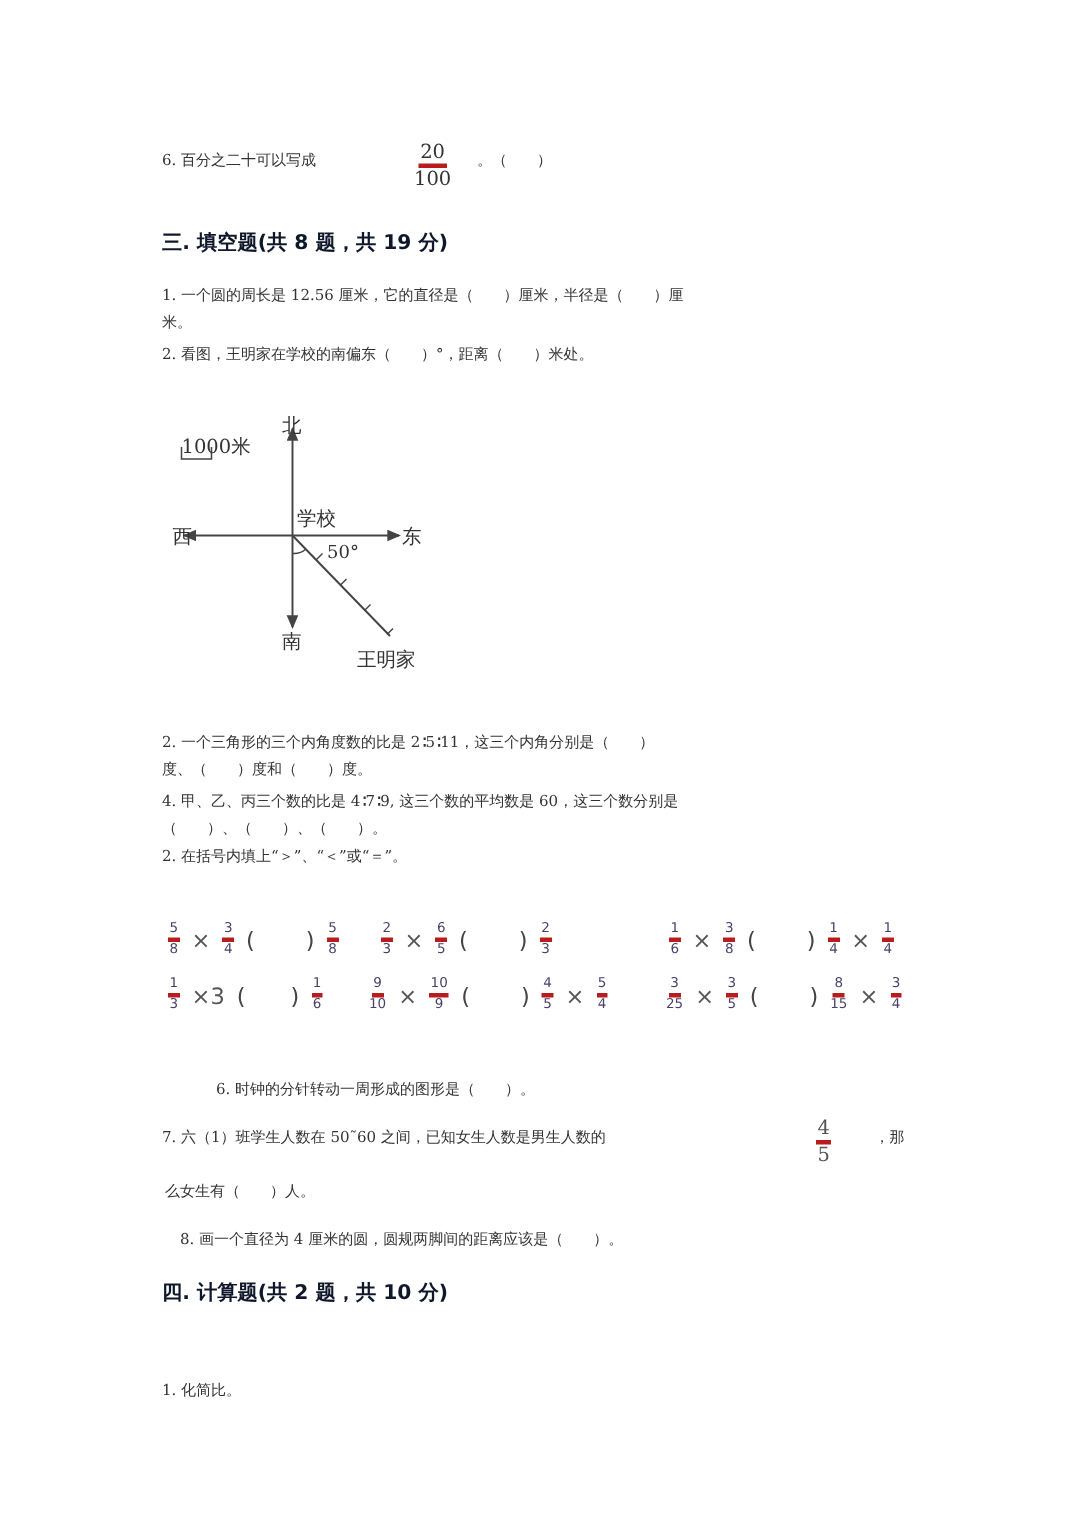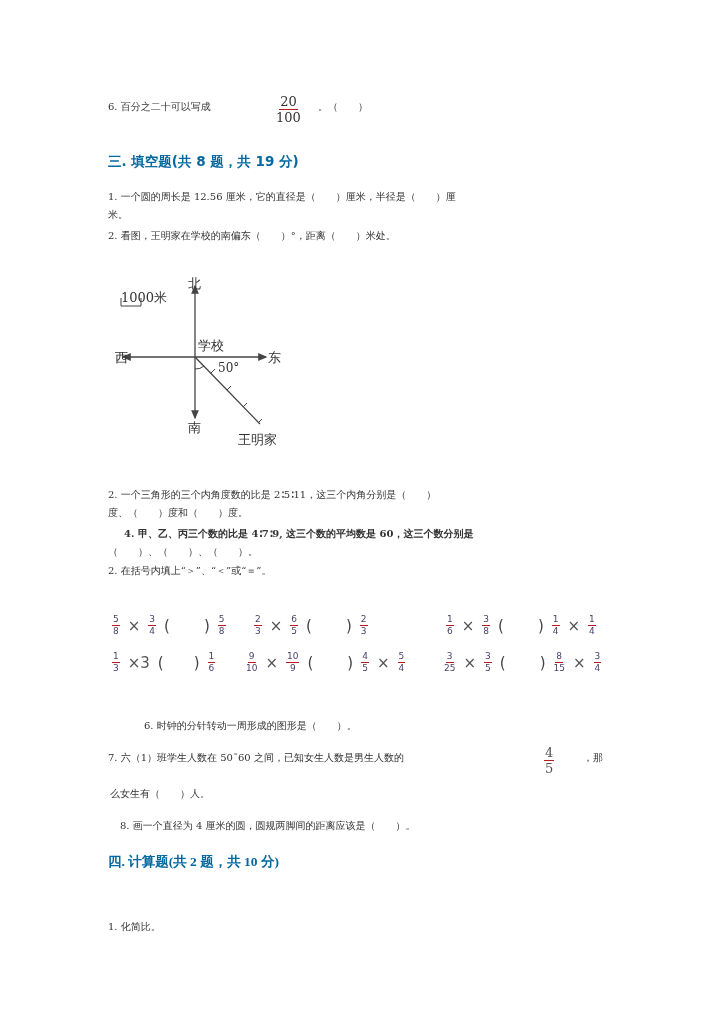--- a/index.html
+++ b/index.html
@@ -1,22 +1,22 @@
 <!DOCTYPE html>
 <html><head>
 <meta charset="utf-8">
 <style>
   html, body { margin:0; padding:0; background:#ffffff; }
   body { width:720px; height:1018px; position:relative; overflow:hidden;
          font-family:"DejaVu Serif", "Liberation Serif", serif; color:#333; }
   .abs { position:absolute; white-space:nowrap; }
   .txt { font-size:10px; color:#333; }
-  .head { font-size:13.5px; font-weight:bold; color:#0369a1; font-family:"DejaVu Sans","Liberation Sans",sans-serif; }
+  .head { font-size:13.5px; font-weight:bold; color:#0f172a; font-family:"DejaVu Sans","Liberation Sans",sans-serif; }
   .frac { display:inline-flex; flex-direction:column; align-items:center; vertical-align:middle; line-height:1; }
-  .frac .num { border-bottom:1px solid #b91c1c; padding:0 1px 1px; }
+  .frac .num { border-bottom:3px solid #b91c1c; padding:0 1px 1px; }
   .frac .den { padding-top:1px; }
   .sm { font-size:9px; font-family:"DejaVu Sans","Liberation Sans",sans-serif; color:#4a3f6b; }
   .mathrow { font-family:"DejaVu Sans","Liberation Sans",sans-serif; font-size:14px; color:#333; display:flex; align-items:center; gap:8px; }
   .op { font-size:15px; color:#555; }
   .paren { font-size:15px; color:#444; }
   svg text { font-family:"DejaVu Serif","Liberation Serif",serif; fill:#333; }
 </style>
 </head>
 <body>
 
@@ -64,21 +64,21 @@
   <text x="80" y="160" font-size="13">南</text>
   <text x="7" y="90" font-size="13">西</text>
   <text x="160" y="90" font-size="13">东</text>
   <text x="90" y="78" font-size="13">学校</text>
   <text x="110" y="100" font-size="12">50°</text>
   <text x="130" y="172" font-size="13">王明家</text>
 </svg>
 
 <div class="abs txt" style="left:108px;top:488px;">2. 一个三角形的三个内角度数的比是 2∶5∶11，这三个内角分别是（　　）</div>
 <div class="abs txt" style="left:108px;top:506px;">度、（　　）度和（　　）度。</div>
-<div class="abs txt" style="left:124px;top:527px;font-weight:bold;">4. 甲、乙、丙三个数的比是 4∶7∶9, 这三个数的平均数是 60，这三个数分别是</div>
+<div class="abs txt" style="left:108px;top:527px;">4. 甲、乙、丙三个数的比是 4∶7∶9, 这三个数的平均数是 60，这三个数分别是</div>
 <div class="abs txt" style="left:108px;top:545px;">（　　）、（　　）、（　　）。</div>
 <div class="abs txt" style="left:108px;top:564px;">2. 在括号内填上“＞”、“＜”或“＝”。</div>
 
 <div class="abs mathrow" style="left:112px;top:615px;">
   <span class="frac sm">
       <span class="num">5</span>
       <span class="den">8</span>
     </span>
   <span class="op">×</span>
   <span class="frac sm">
@@ -201,14 +201,14 @@
 <div class="abs" style="left:544px;top:746px;font-size:13px;color:#555;">
   <span class="frac">
       <span class="num">4</span>
       <span class="den">5</span>
     </span>
 </div>
 <div class="abs txt" style="left:583px;top:751px;">，那</div>
 <div class="abs txt" style="left:110px;top:787px;">么女生有（　　）人。</div>
 <div class="abs txt" style="left:108px;top:819px;margin-left:12px;">8. 画一个直径为 4 厘米的圆，圆规两脚间的距离应该是（　　）。</div>
 
-<div class="abs head" style="left:108px;top:853px;font-family:Liberation Serif, serif;">四. 计算题(共 2 题，共 10 分)</div>
+<div class="abs head" style="left:108px;top:853px;">四. 计算题(共 2 题，共 10 分)</div>
 <div class="abs txt" style="left:108px;top:920px;">1. 化简比。</div>
 
 </body></html>

